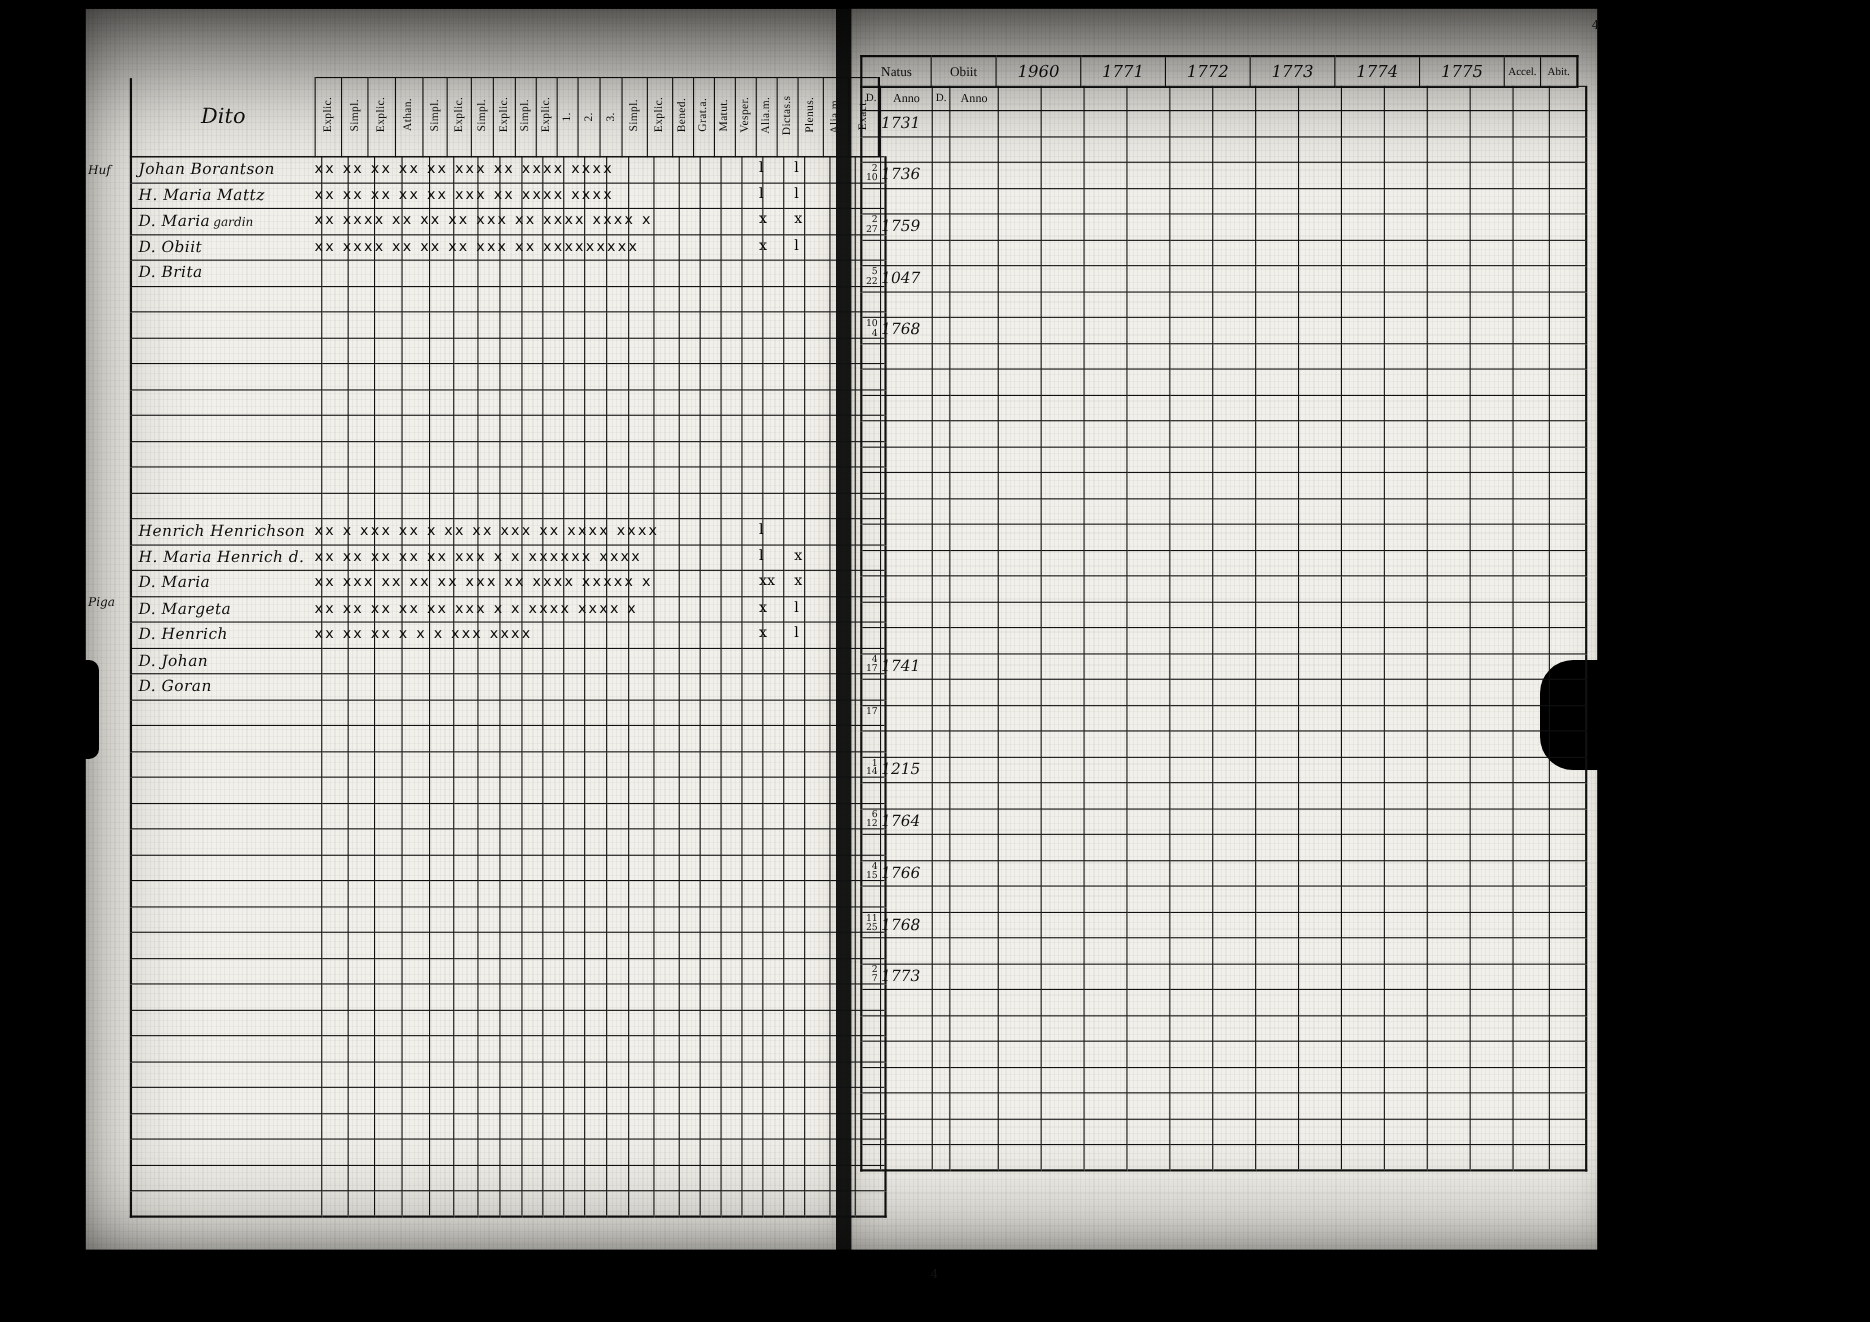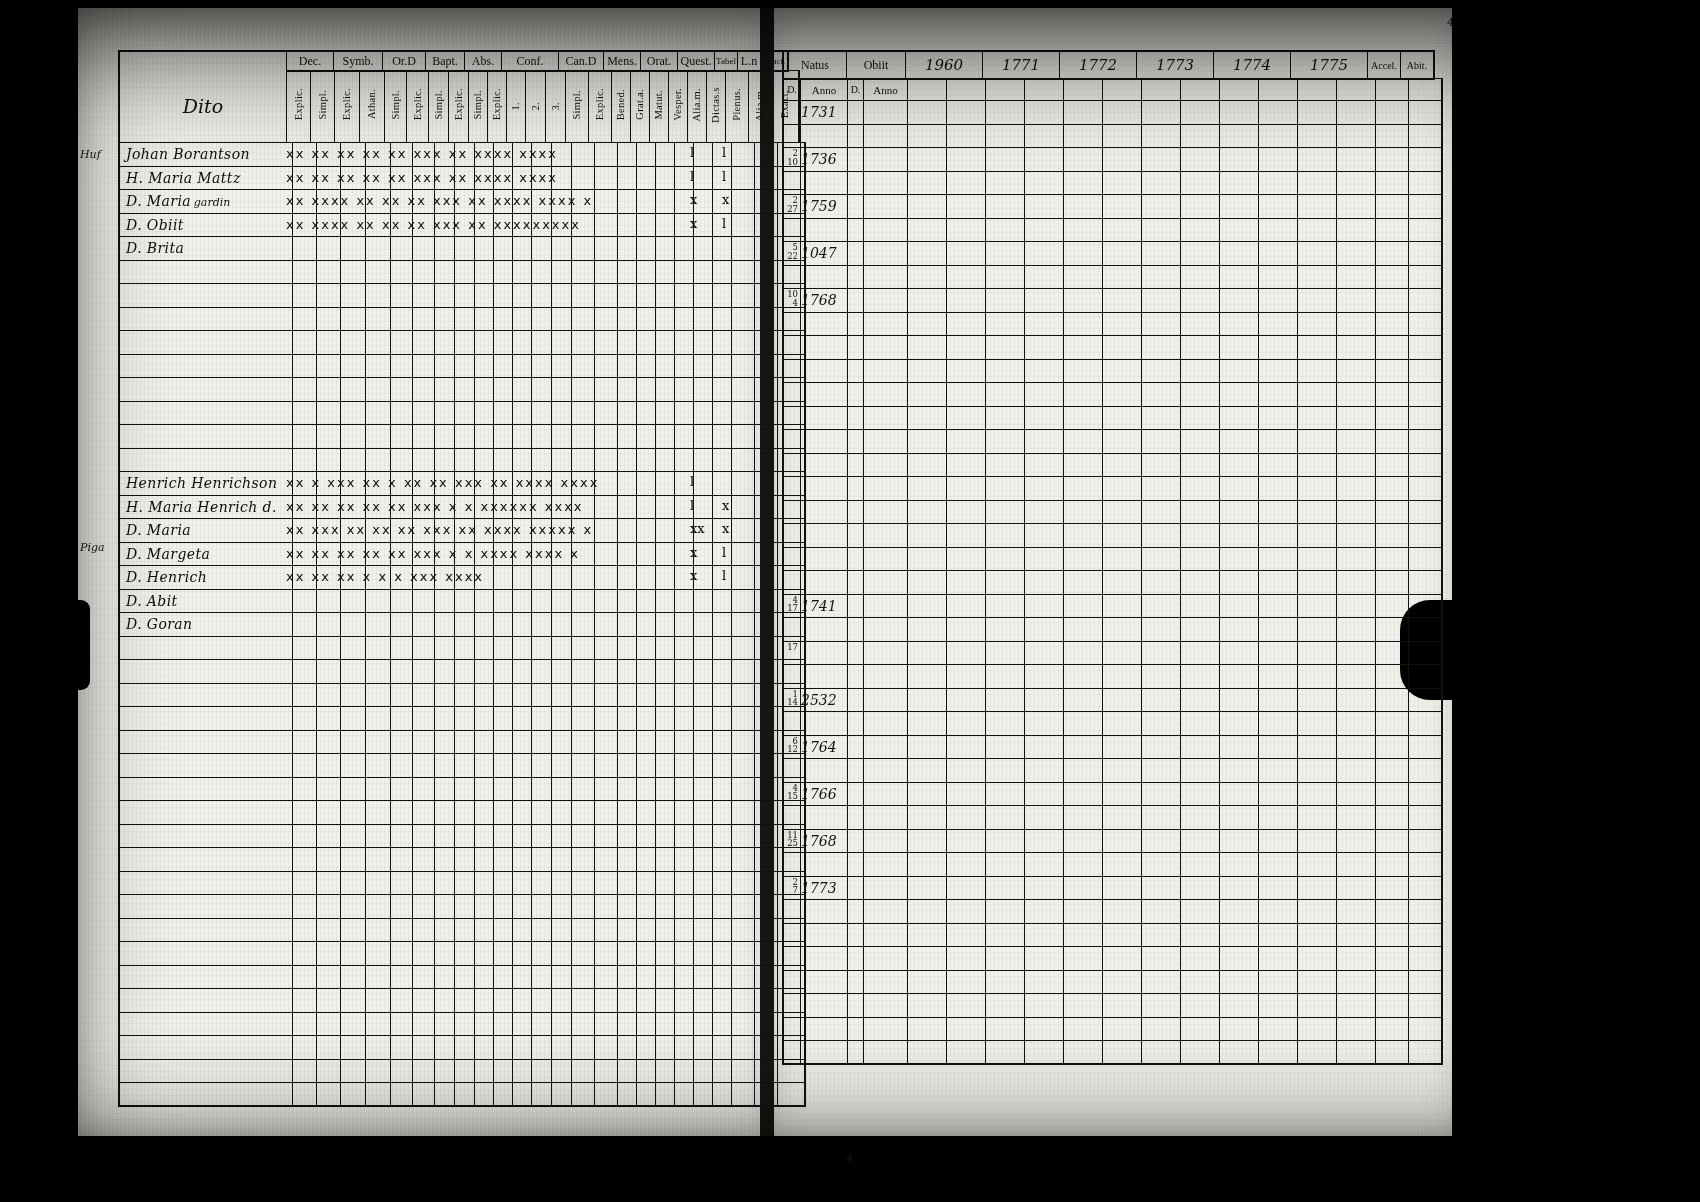--- a/index.html
+++ b/index.html
@@ -60,40 +60,20 @@
   </div>
 
   <div class="edge" style="left:0;top:0;width:78px;height:1202px;"></div>
   <div class="edge" style="left:1452px;top:0;width:248px;height:1202px;"></div>
   <div class="edge" style="left:0;top:0;width:1700px;height:8px;"></div>
   <div class="edge" style="left:0;top:1136px;width:1700px;height:66px;"></div>
   <div class="edge" style="left:72px;top:600px;width:18px;height:90px;border-radius:0 9px 9px 0;"></div>
   <div class="edge" style="left:1400px;top:600px;width:60px;height:100px;border-radius:30px 0 0 30px;"></div>
   <div class="edge" style="left:760px;top:0;width:14px;height:1202px;opacity:.9;"></div>
 
-  <table class="hdr" style="left:118px;top:50px;width:630px;">
-    <tbody>
-        <tr style="height:20px;">
-      <td style="width:166px;border-bottom:none;border-left:2px solid #111;border-top:2px solid #111;"></td>
-      <td style="width:46px;border-top:2px solid #111;">Dec.</td>
-      <td style="width:48px;border-top:2px solid #111;">Symb.</td>
-      <td style="width:42px;border-top:2px solid #111;">Or.D</td>
-      <td style="width:38px;border-top:2px solid #111;">Bapt.</td>
-      <td style="width:36px;border-top:2px solid #111;">Abs.</td>
-      <td style="width:56px;border-top:2px solid #111;">Conf.</td>
-      <td style="width:44px;border-top:2px solid #111;">Can.D</td>
-      <td style="width:36px;border-top:2px solid #111;">Mens.</td>
-      <td style="width:36px;border-top:2px solid #111;">Orat.</td>
-      <td style="width:36px;border-top:2px solid #111;">Quest.</td>
-      <td style="width:22px;border-top:2px solid #111;font-size:9px;">Tabel</td>
-      <td style="width:22px;border-top:2px solid #111;">L.n</td>
-      <td style="width:26px;border-top:2px solid #111;border-right:2px solid #111;font-size:9px;">Exact.</td>
-    </tr>
-  </tbody>
-    </table>
 
   <table class="hdr" style="left:118px;top:70px;width:630px;">
     <tbody>
         <tr style="height:72px;">
       <td style="width:166px;border-left:2px solid #111;border-top:none;">
         <span class="dito">Dito</span>
       </td>
       <td style="width:23px;"><span class="vert">Explic.</span></td>
       <td style="width:23px;"><span class="vert">Simpl.</span></td>
       <td style="width:24px;"><span class="vert">Explic.</span></td>
@@ -631,21 +611,21 @@
           <td style="width:18px;"></td>
           <td style="width:18px;"></td>
           <td style="width:18px;"></td>
           <td style="width:18px;"></td>
           <td style="width:18px;"></td>
           <td style="width:22px;"></td>
           <td style="width:22px;"></td>
           <td style="width:26px;border-right:2px solid #111;"></td>
         </tr>
         <tr class="rowh">
-          <td style="width:166px;border-left:2px solid #111;" class="nm"><span class="hand">D. Abit</span></td>
+          <td style="width:166px;border-left:2px solid #111;" class="nm"><span class="hand">D. Johan</span></td>
           <td style="width:23px;"></td>
           <td style="width:23px;"></td>
           <td style="width:24px;"></td>
           <td style="width:24px;"></td>
           <td style="width:21px;"></td>
           <td style="width:21px;"></td>
           <td style="width:19px;"></td>
           <td style="width:19px;"></td>
           <td style="width:18px;"></td>
           <td style="width:18px;"></td>
@@ -2140,21 +2120,21 @@
     <div class="numpair" style="position: absolute; left: 782px; width: 16px; top: 196px; font-size: 8.5px;">2<br>27</div>
     <div class="hand-sm" style="position: absolute; left: 801px; top: 198px; font-size: 14px;">1759</div>
     <div class="numpair" style="position: absolute; left: 782px; width: 16px; top: 243px; font-size: 8.5px;">5<br>22</div>
     <div class="hand-sm" style="position: absolute; left: 801px; top: 245px; font-size: 14px;">1047</div>
     <div class="numpair" style="position: absolute; left: 782px; width: 16px; top: 290px; font-size: 8.5px;">10<br>4</div>
     <div class="hand-sm" style="position: absolute; left: 801px; top: 292px; font-size: 14px;">1768</div>
     <div class="numpair" style="position: absolute; left: 782px; width: 16px; top: 595.5px; font-size: 8.5px;">4<br>17</div>
     <div class="hand-sm" style="position: absolute; left: 801px; top: 597.5px; font-size: 14px;">1741</div>
     <div class="numpair" style="position: absolute; left: 782px; width: 16px; top: 642.5px; font-size: 8.5px;">17</div>
     <div class="numpair" style="position: absolute; left: 782px; width: 16px; top: 689.5px; font-size: 8.5px;">1<br>14</div>
-    <div class="hand-sm" style="position: absolute; left: 801px; top: 691.5px; font-size: 14px;">2532</div>
+    <div class="hand-sm" style="position: absolute; left: 801px; top: 691.5px; font-size: 14px;">1215</div>
     <div class="numpair" style="position: absolute; left: 782px; width: 16px; top: 736.5px; font-size: 8.5px;">6<br>12</div>
     <div class="hand-sm" style="position: absolute; left: 801px; top: 738.5px; font-size: 14px;">1764</div>
     <div class="numpair" style="position: absolute; left: 782px; width: 16px; top: 783.5px; font-size: 8.5px;">4<br>15</div>
     <div class="hand-sm" style="position: absolute; left: 801px; top: 785.5px; font-size: 14px;">1766</div>
     <div class="numpair" style="position: absolute; left: 782px; width: 16px; top: 830.5px; font-size: 8.5px;">11<br>25</div>
     <div class="hand-sm" style="position: absolute; left: 801px; top: 832.5px; font-size: 14px;">1768</div>
     <div class="numpair" style="position: absolute; left: 782px; width: 16px; top: 877.5px; font-size: 8.5px;">2<br>7</div>
     <div class="hand-sm" style="position: absolute; left: 801px; top: 879.5px; font-size: 14px;">1773</div>
   </div>
 

